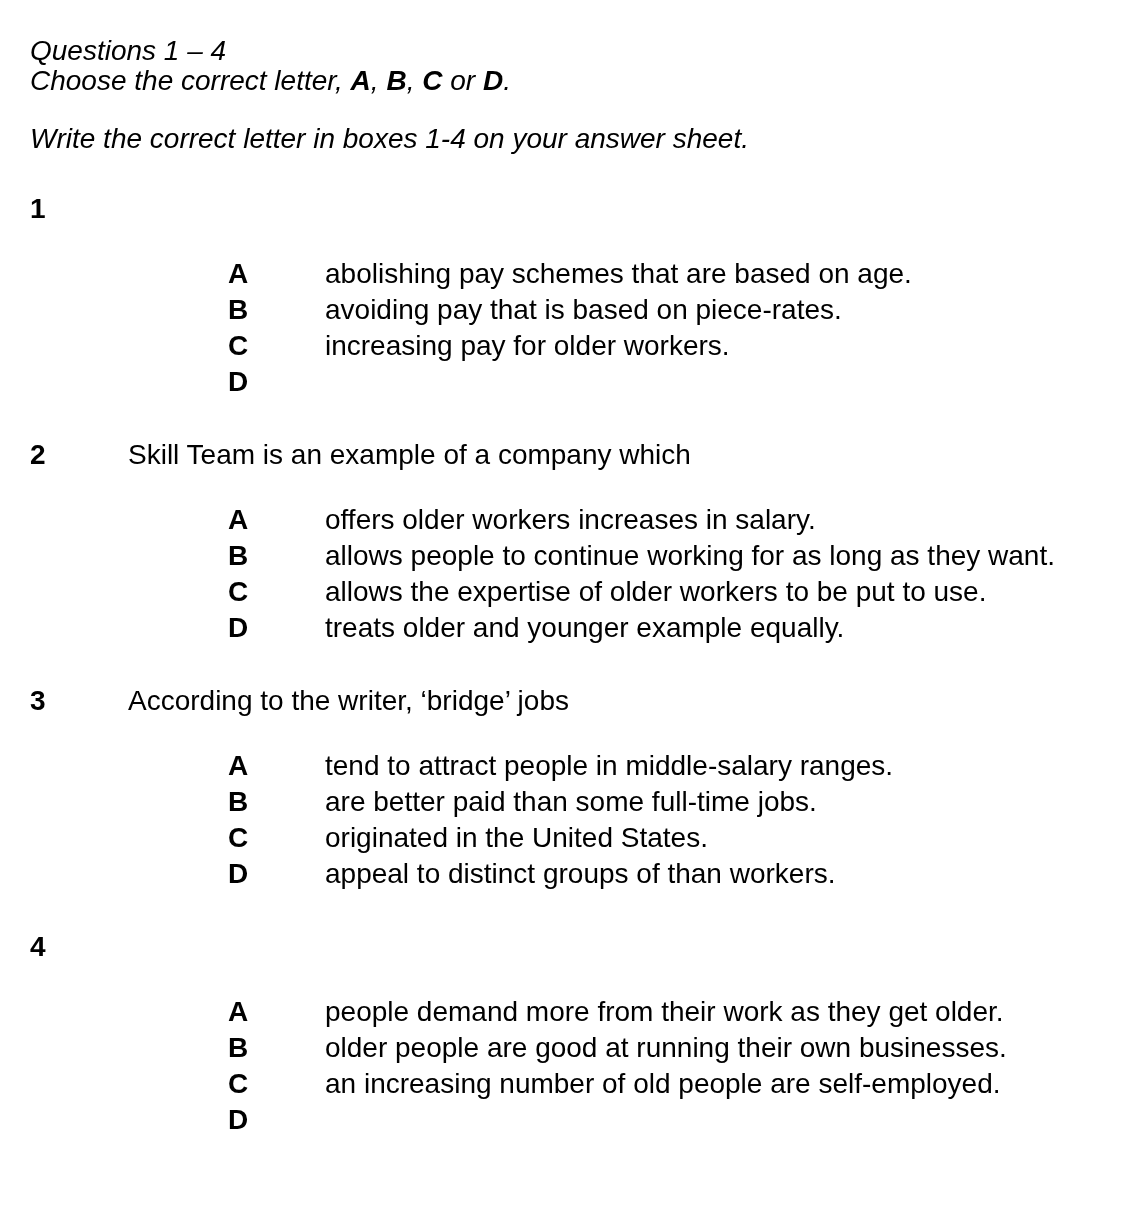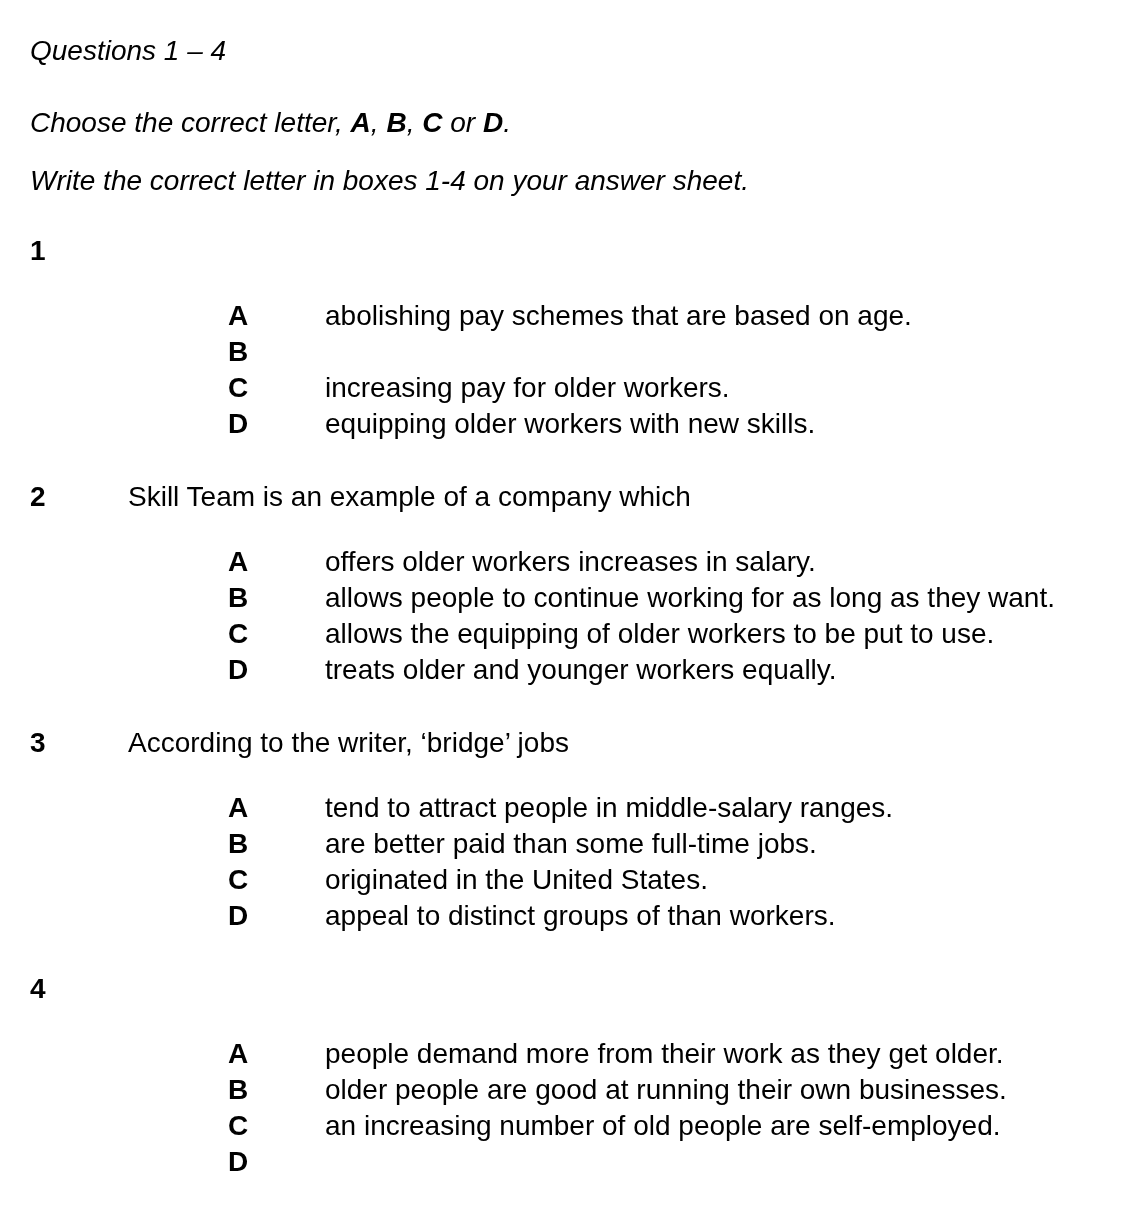--- a/index.html
+++ b/index.html
@@ -15,21 +15,21 @@
     overflow: hidden;
     padding: 36px 0 0 30px;
   }
   .hline {
     font-style: italic;
     line-height: 30px;
     margin: 0;
     white-space: nowrap;
   }
   .hline .bold-letter { font-weight: bold; }
-  #choose-line { margin-top: 42px; }
+  #choose-line { }
   #write-line  { margin-top: 28px; }
   .question { margin-top: 40px; }
   .q-row {
     display: flex;
     line-height: 30px;
   }
   .q-num {
     width: 98px;
     flex-shrink: 0;
     font-weight: bold;
@@ -63,53 +63,53 @@
     <div class="q-row">
       <span class="q-num">1</span>
     </div>
     <div class="options">
       <div class="option">
         <span class="opt-letter">A</span>
         <span class="opt-text">abolishing pay schemes that are based on age.</span>
       </div>
       <div class="option">
         <span class="opt-letter">B</span>
+        <span class="opt-text">avoiding pay that is based on piece-rates.</span>
       </div>
       <div class="option">
         <span class="opt-letter">C</span>
         <span class="opt-text">increasing pay for older workers.</span>
       </div>
       <div class="option">
         <span class="opt-letter">D</span>
-        <span class="opt-text">equipping older workers with new skills.</span>
       </div>
     </div>
   </div>
 
   <div class="question">
     <div class="q-row">
       <span class="q-num">2</span>
       <span class="q-stem">Skill Team is an example of a company which</span>
     </div>
     <div class="options">
       <div class="option">
         <span class="opt-letter">A</span>
         <span class="opt-text">offers older workers increases in salary.</span>
       </div>
       <div class="option">
         <span class="opt-letter">B</span>
         <span class="opt-text">allows people to continue working for as long as they want.</span>
       </div>
       <div class="option">
         <span class="opt-letter">C</span>
-        <span class="opt-text">allows the equipping of older workers to be put to use.</span>
+        <span class="opt-text">allows the expertise of older workers to be put to use.</span>
       </div>
       <div class="option">
         <span class="opt-letter">D</span>
-        <span class="opt-text">treats older and younger workers equally.</span>
+        <span class="opt-text">treats older and younger example equally.</span>
       </div>
     </div>
   </div>
 
   <div class="question">
     <div class="q-row">
       <span class="q-num">3</span>
       <span class="q-stem">According to the writer, ‘bridge’ jobs</span>
     </div>
     <div class="options">

